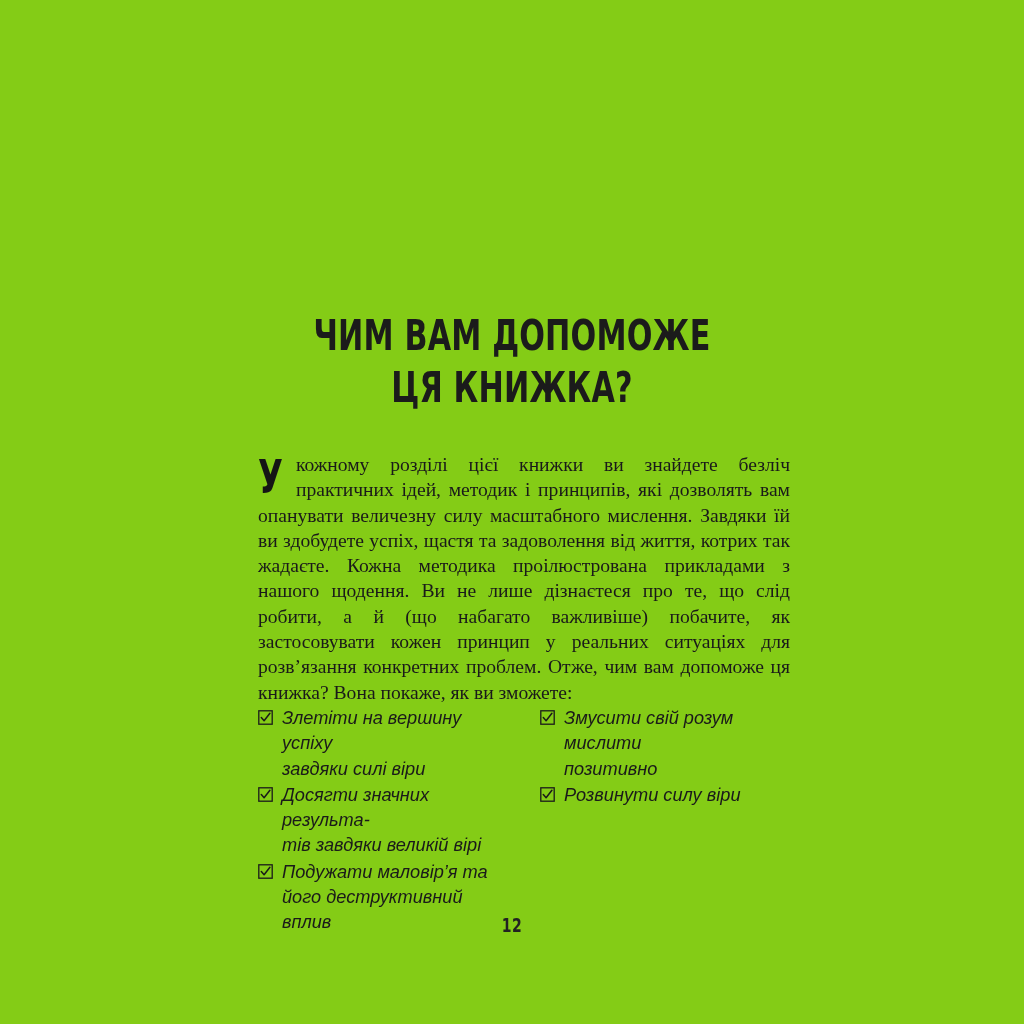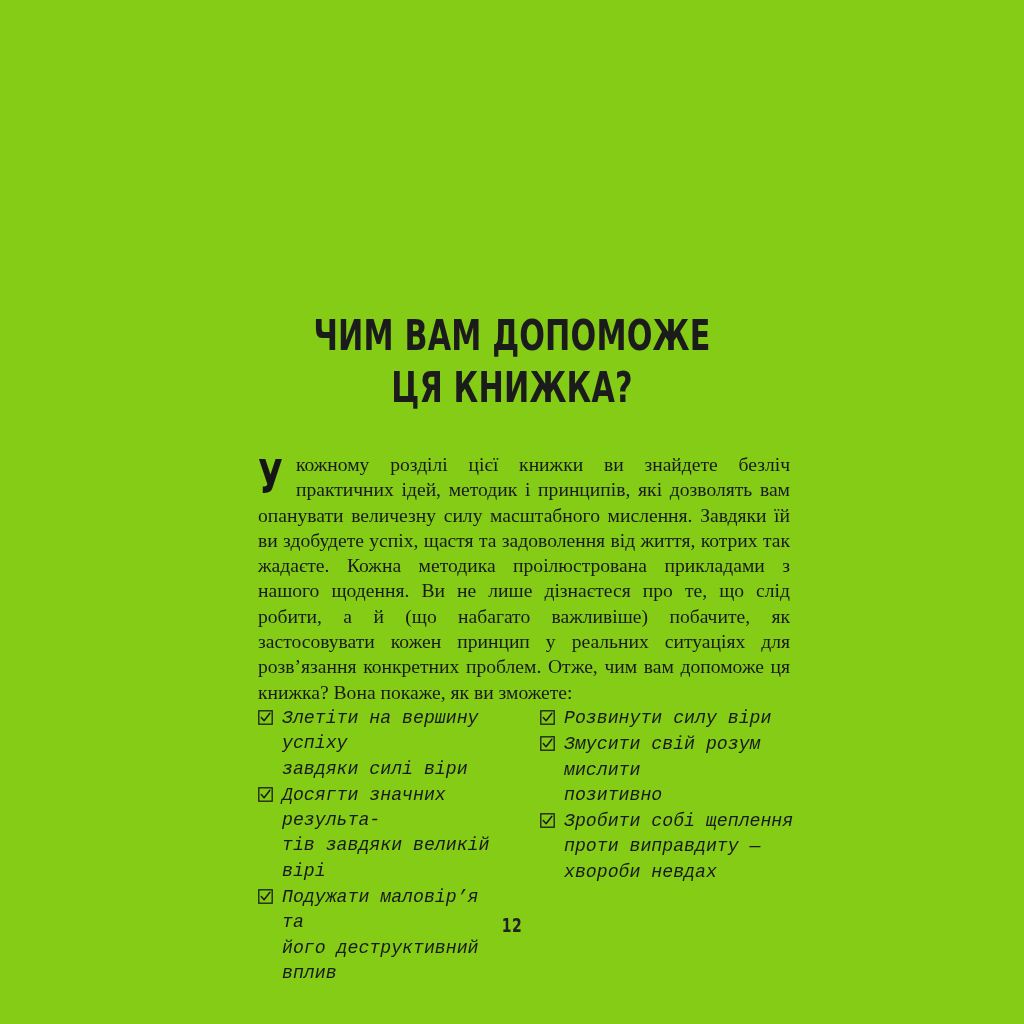--- a/index.html
+++ b/index.html
@@ -92,21 +92,21 @@
   }
   .check-col.right {
     width: 266px;
     flex: 0 0 266px;
     margin-left: 12px;
   }
   .check-item {
     display: flex;
     align-items: flex-start;
     margin: 0 0 1px 0;
-    font-family: Liberation Mono, monospace;
+    font-family: Liberation Sans, sans-serif;
     font-style: italic;
     font-size: 18.2px;
     line-height: 25.3px;
     color: #1a1a1a;
   }
   .check-box {
     flex: 0 0 auto;
     width: 17px;
     height: 25.3px;
     margin-right: 7px;
@@ -187,42 +187,31 @@
     </ul>
 
     <ul class="check-col right">
       <li class="check-item">
         <span class="check-box">
           <svg width="15" height="15" viewBox="0 0 15 15" aria-hidden="true">
             <rect x="0.8" y="0.8" width="13.4" height="13.4" fill="none" stroke="#1a1a1a" stroke-width="1.3"></rect>
             <path d="M3.3 7.6 L6.1 10.8 L11.9 3.3" fill="none" stroke="#1a1a1a" stroke-width="1.5" stroke-linecap="round" stroke-linejoin="round"></path>
           </svg>
         </span>
-        <span class="check-text">Розвинути силу віри</span>
-      </li>
-      <li class="check-item">
-        <span class="check-box">
-          <svg width="15" height="15" viewBox="0 0 15 15" aria-hidden="true">
-            <rect x="0.8" y="0.8" width="13.4" height="13.4" fill="none" stroke="#1a1a1a" stroke-width="1.3"></rect>
-            <path d="M3.3 7.6 L6.1 10.8 L11.9 3.3" fill="none" stroke="#1a1a1a" stroke-width="1.5" stroke-linecap="round" stroke-linejoin="round"></path>
-          </svg>
-        </span>
         <span class="check-text">Змусити свій розум мислити
 позитивно</span>
       </li>
       <li class="check-item">
         <span class="check-box">
           <svg width="15" height="15" viewBox="0 0 15 15" aria-hidden="true">
             <rect x="0.8" y="0.8" width="13.4" height="13.4" fill="none" stroke="#1a1a1a" stroke-width="1.3"></rect>
             <path d="M3.3 7.6 L6.1 10.8 L11.9 3.3" fill="none" stroke="#1a1a1a" stroke-width="1.5" stroke-linecap="round" stroke-linejoin="round"></path>
           </svg>
         </span>
-        <span class="check-text">Зробити собі щеплення
-проти виправдиту —
-хвороби невдах</span>
+        <span class="check-text">Розвинути силу віри</span>
       </li>
     </ul>
 
   </div>
 
   <div class="folio">12</div>
 
 </div>
 
 </body></html>

